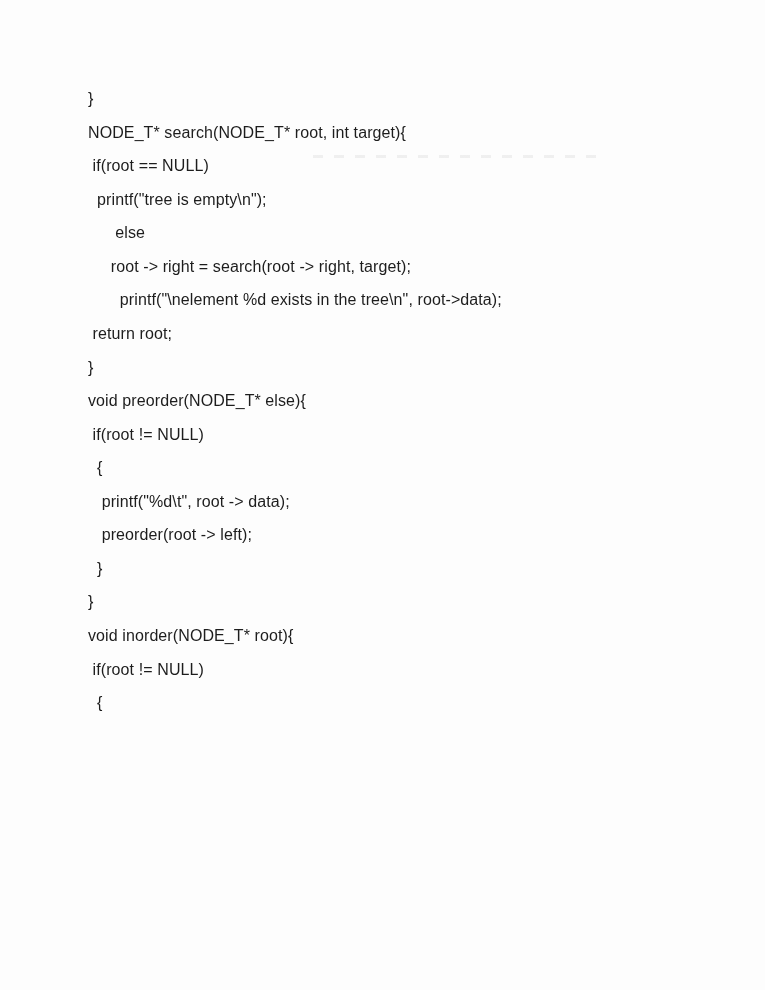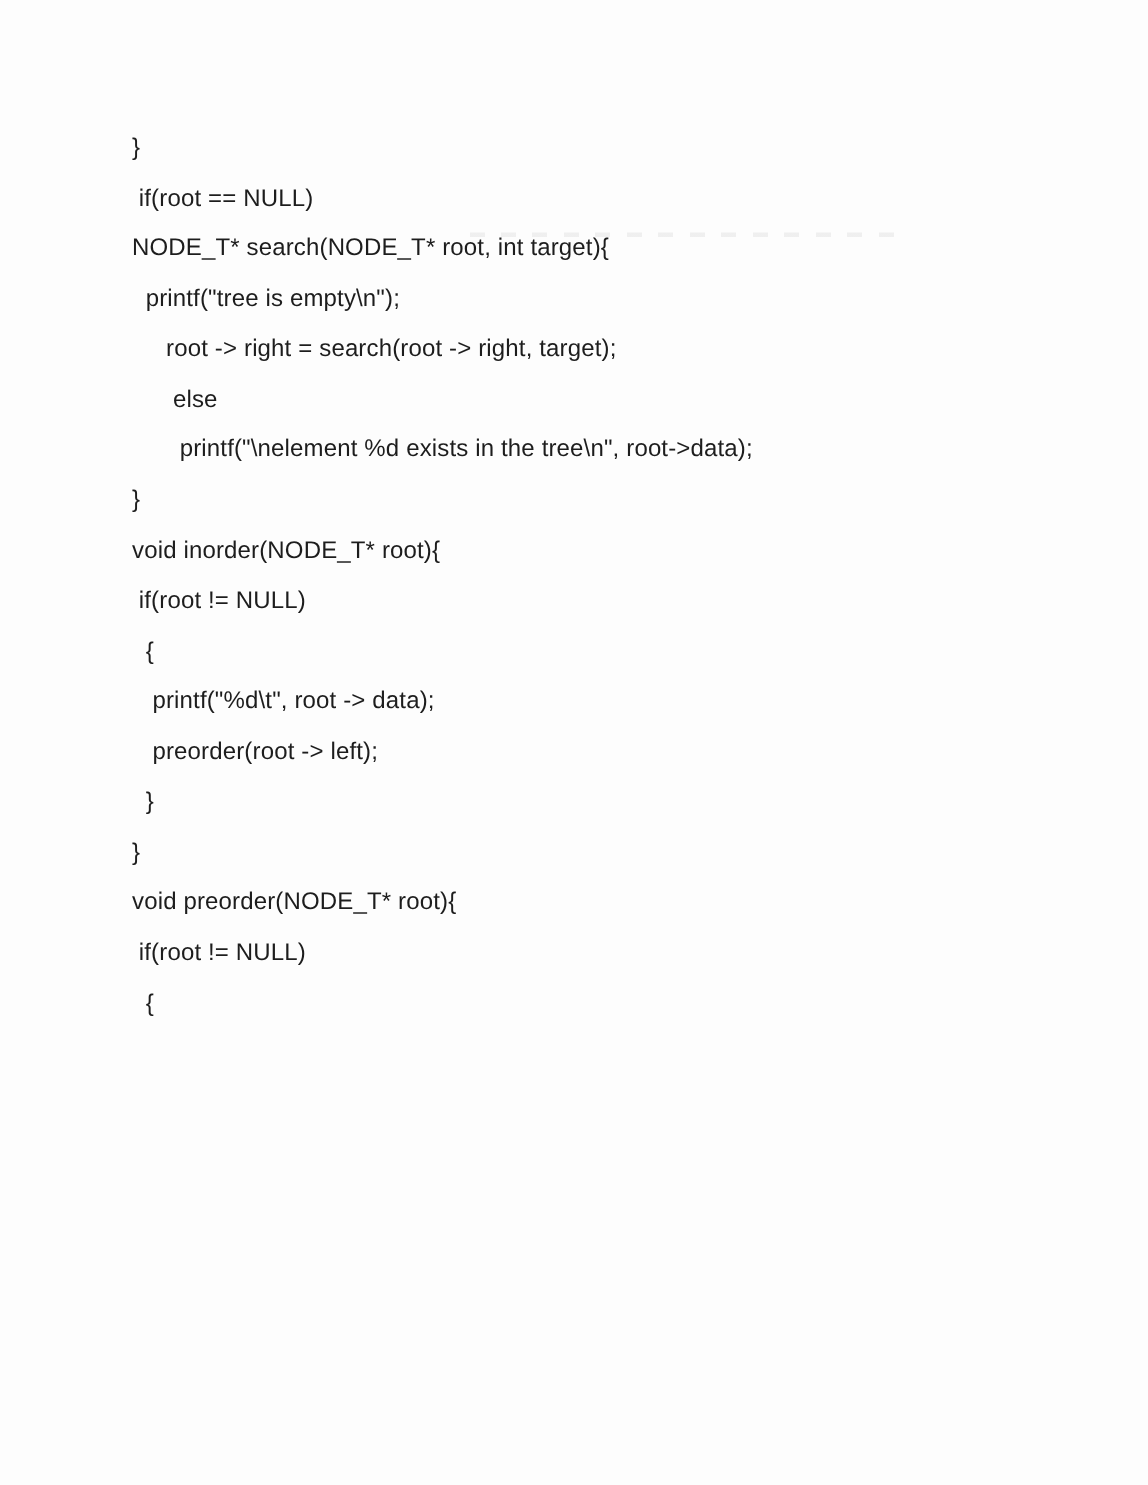--- a/index.html
+++ b/index.html
@@ -52,31 +52,32 @@
   }
 </style>
 </head>
 <body>
 
 <div class="page">
   <div class="dotted-artifact"></div>
   <div class="code-block">
 
   <div class="code-line">}</div>
+      <div class="code-line">NODE_T* search(NODE_T* root, int target){</div>
       <div class="code-line"> if(root == NULL)</div>
-      <div class="code-line">NODE_T* search(NODE_T* root, int target){</div>
       <div class="code-line">  printf("tree is empty\n");</div>
+      <div class="code-line">      else</div>
       <div class="code-line">     root -&gt; right = search(root -&gt; right, target);</div>
-      <div class="code-line">      else</div>
       <div class="code-line">       printf("\nelement %d exists in the tree\n", root-&gt;data);</div>
+      <div class="code-line"> return root;</div>
       <div class="code-line">}</div>
-      <div class="code-line">void inorder(NODE_T* root){</div>
+      <div class="code-line">void preorder(NODE_T* else){</div>
       <div class="code-line"> if(root != NULL)</div>
       <div class="code-line">  {</div>
       <div class="code-line">   printf("%d\t", root -&gt; data);</div>
       <div class="code-line">   preorder(root -&gt; left);</div>
       <div class="code-line">  }</div>
       <div class="code-line">}</div>
-      <div class="code-line">void preorder(NODE_T* root){</div>
+      <div class="code-line">void inorder(NODE_T* root){</div>
       <div class="code-line"> if(root != NULL)</div>
       <div class="code-line">  {</div>
     </div>
 </div>
 
 </body></html>

